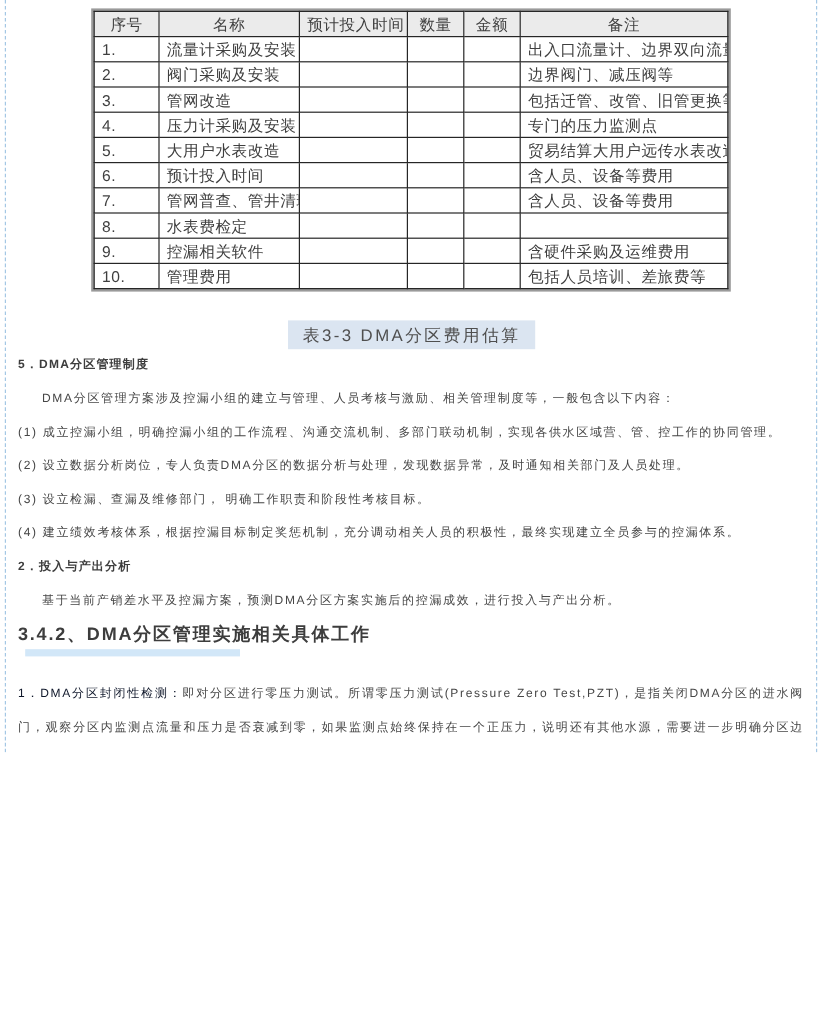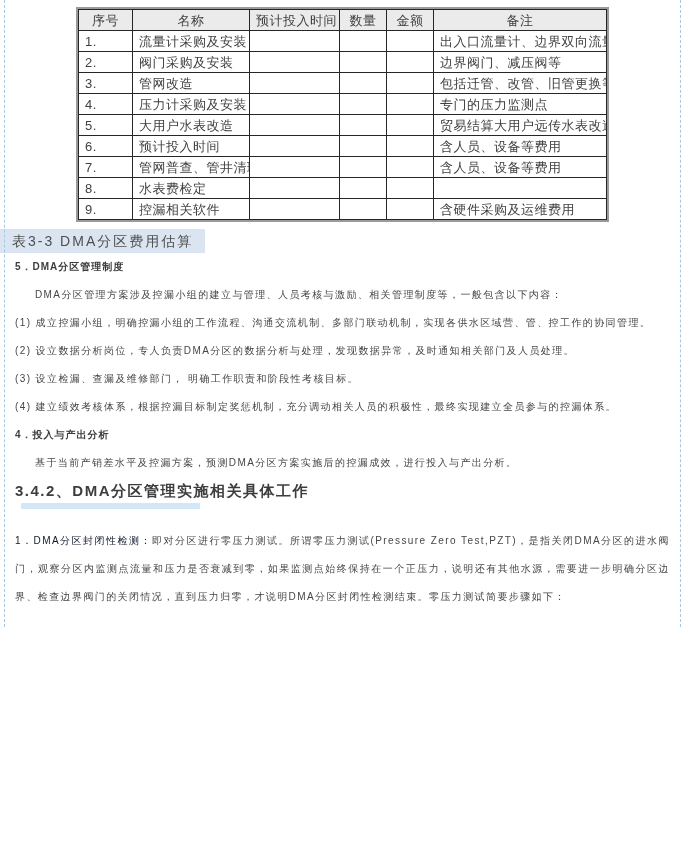--- a/index.html
+++ b/index.html
@@ -41,21 +41,21 @@
   }
   table.cost th {
     background: #ebebeb;
     font-weight: normal;
     text-align: center;
   }
   td.c-no   { text-align: left; padding-left: 11px; }
   td.c-name, td.c-note { text-align: left; }
 
   
-  .caption-wrap { text-align: left; margin-top: 9px; }
+  .caption-wrap { text-align: center; margin-top: 26px; }
   .caption {
     display: inline-block;
     background: #dbe5f1;
     color: #4f4f4f;
     font-size: 14px;
     letter-spacing: 2px;
     padding: 3px 12px;
     line-height: 18px;
   }
 
@@ -197,36 +197,44 @@
         <td class="c-note"></td>
       </tr>
       <tr>
         <td class="c-no">9.</td>
         <td class="c-name">控漏相关软件</td>
         <td></td>
         <td></td>
         <td></td>
         <td class="c-note">含硬件采购及运维费用</td>
       </tr>
+      <tr>
+        <td class="c-no">10.</td>
+        <td class="c-name">管理费用</td>
+        <td></td>
+        <td></td>
+        <td></td>
+        <td class="c-note">包括人员培训、差旅费等</td>
+      </tr>
     </tbody>
   </table>
 
   <div class="caption-wrap">
     <span class="caption">表3-3 DMA分区费用估算</span>
   </div>
 
   <div class="content">
     <p class="h-bold mt26">5．DMA分区管理制度</p>
     <p class="body indent">DMA分区管理方案涉及控漏小组的建立与管理、人员考核与激励、相关管理制度等，一般包含以下内容：</p>
     <p class="body">(1) 成立控漏小组，明确控漏小组的工作流程、沟通交流机制、多部门联动机制，实现各供水区域营、管、控工作的协同管理。</p>
     <p class="body">(2) 设立数据分析岗位，专人负责DMA分区的数据分析与处理，发现数据异常，及时通知相关部门及人员处理。</p>
     <p class="body">(3) 设立检漏、查漏及维修部门， 明确工作职责和阶段性考核目标。</p>
     <p class="body">(4) 建立绩效考核体系，根据控漏目标制定奖惩机制，充分调动相关人员的积极性，最终实现建立全员参与的控漏体系。</p>
 
-    <p class="h-bold mt26">4．投入与产出分析</p>
+    <p class="h-bold mt26">2．投入与产出分析</p>
     <p class="body indent">基于当前产销差水平及控漏方案，预测DMA分区方案实施后的控漏成效，进行投入与产出分析。</p>
 
     <div class="center-heading mt26">
       <span class="ch-inner">
         <span>3.4.2、DMA分区管理实施相关具体工作</span>
         <span class="hl-bar"></span>
       </span>
     </div>
 
 

